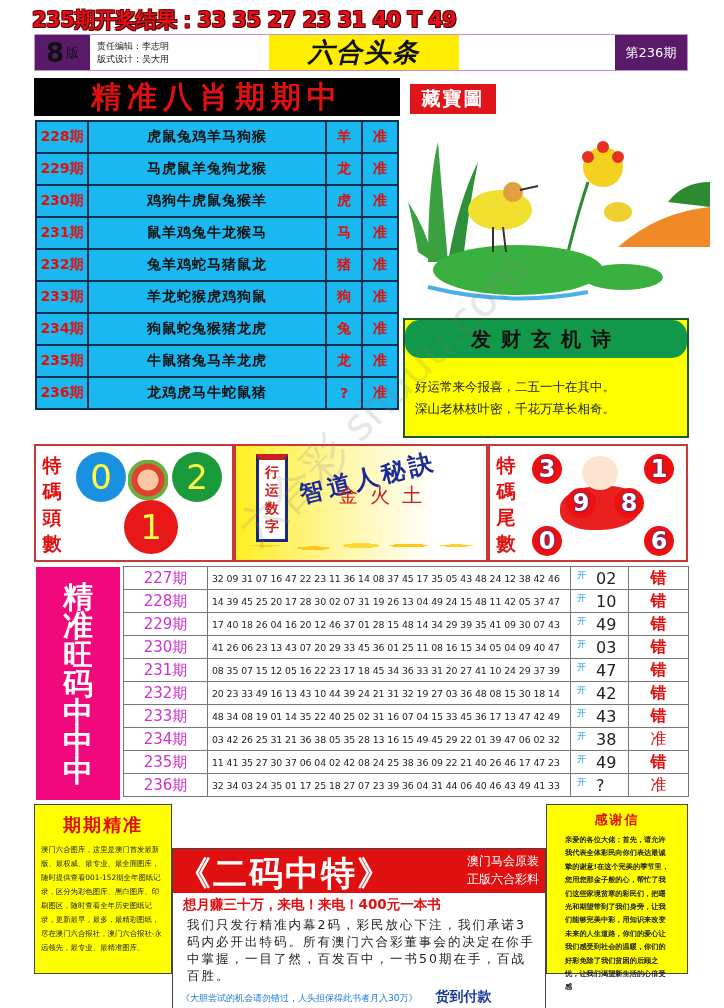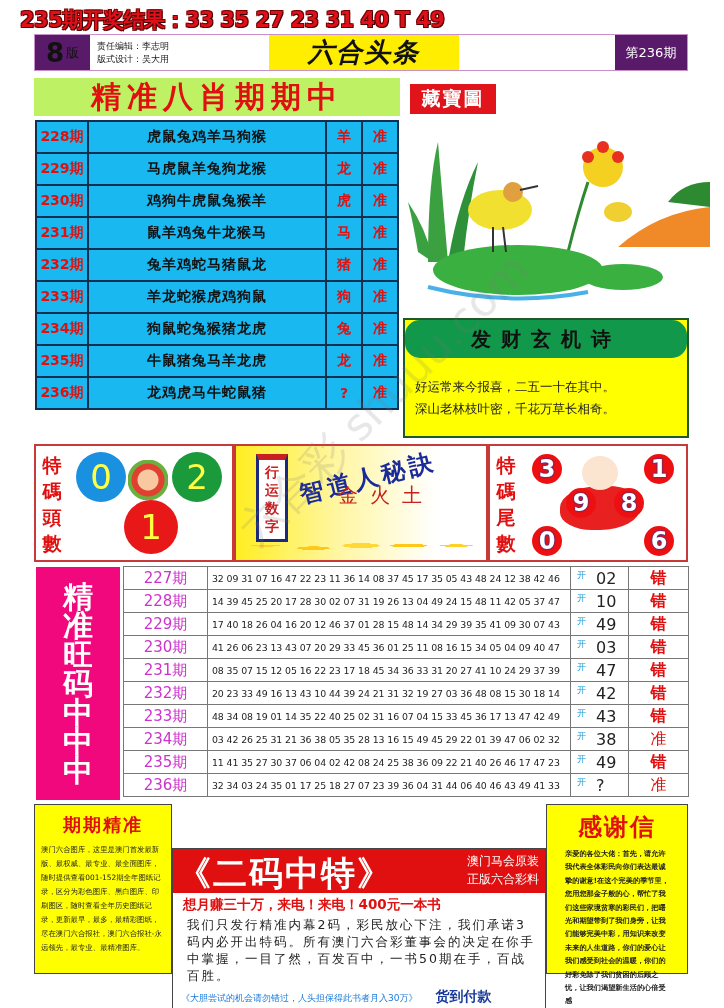--- a/index.html
+++ b/index.html
@@ -1,32 +1,32 @@
 <!DOCTYPE html>
 <html><head>
 <meta charset="utf-8">
 <style>
   * { box-sizing: border-box; margin: 0; padding: 0; }
   body { width: 724px; height: 1008px; background: #ffffff; font-family: "DejaVu Sans", sans-serif; position: relative; overflow: hidden; }
   .abs { position: absolute; }
 
   
-  .top-result { left: 20px; top: 6px; font-size: 21px; font-weight: bold; color: #e0101a; letter-spacing: -0.5px;
+  .top-result { left: 32px; top: 6px; font-size: 21px; font-weight: bold; color: #e0101a; letter-spacing: -0.5px;
     text-shadow: 1px 1px 0 #3a0000, -1px -1px 0 #7a0000, 1px -1px 0 #7a0000, -1px 1px 0 #7a0000; white-space: nowrap; }
 
   
   .header { left: 34px; top: 34px; width: 654px; height: 37px; border: 1px solid #c890c8; background: #fff; }
   .ver { left: 0; top: 0; width: 55px; height: 35px; background: #5a1a6a; color: #111; font-size: 26px; font-weight: bold; display:flex; align-items:center; justify-content:center; }
   .ver small { font-size: 13px; font-weight: normal; margin-left: 2px; }
   .editors { left: 62px; top: 5px; font-size: 9px; line-height: 13px; color: #222; }
   .masthead { left: 234px; top: 0; width: 190px; height: 35px; background: #ffee00; color: #111; font-family: "DejaVu Serif", serif; font-style: italic; font-weight: bold; font-size: 26px; display:flex; align-items:center; justify-content:center; letter-spacing: 2px; }
   .issue { right: 0; top: 0; width: 72px; height: 35px; background: #5a1a6a; color: #fff; font-size: 13px; display:flex; align-items:center; justify-content:center; }
 
   
-  .eight-title { left: 34px; top: 78px; width: 366px; height: 38px; background: #bef264; color: #e01010; font-size: 30px; font-weight: bold; display:flex; align-items:center; justify-content:center; letter-spacing: 6px; }
+  .eight-title { left: 34px; top: 78px; width: 366px; height: 38px; background: #000000; color: #e01010; font-size: 30px; font-weight: bold; display:flex; align-items:center; justify-content:center; letter-spacing: 6px; }
   .eight-table { left: 35px; top: 120px; width: 364px; border-collapse: collapse; background: #1ab8f0; }
   .eight-table td, .eight-table th { border: 2px solid #0f3050; height: 32px; text-align: center; }
   .eight-table th { font-size: 13px; font-weight: bold; color: #ffff44; height: 30px; }
   .eight-table th.wide { font-size: 15px; letter-spacing: 4px; }
   .eight-table td.period { color: #e01010; font-weight: bold; font-size: 14px; width: 52px; }
   .eight-table td.animals { color: #111; font-weight: bold; font-size: 14px; letter-spacing: 1px; }
   .eight-table td.open { color: #e01010; font-weight: bold; font-size: 14px; width: 36px; }
   .eight-table td.res { color: #e01010; font-weight: bold; font-size: 14px; width: 36px; }
 
   
@@ -67,21 +67,21 @@
   .precise-body { padding: 6px 6px 0 6px; font-size: 7.4px; line-height: 14px; color: #222; }
   .ad-box { left: 172px; top: 804px; width: 374px; height: 170px; border: 1px solid #444; background: #fff; margin-top: 44px; }
   .ad-head { height: 44px; background: #e01010; position: relative; }
   .ad-title { position:absolute; left: 4px; top: 2px; color: #fff; font-size: 34px; font-weight: bold; letter-spacing: 2px; white-space: nowrap; }
   .ad-side { position:absolute; right: 6px; top: 3px; color: #fff; font-size: 12px; line-height: 18px; text-align: left; }
   .ad-slogan { color: #e01010; font-size: 13.5px; font-weight: bold; padding: 3px 0 0 10px; white-space: nowrap; }
   .ad-text { color: #222; font-size: 12.5px; line-height: 17px; padding: 2px 10px 0 14px; letter-spacing: 2px; }
   .ad-foot { padding: 4px 0 0 8px; font-size: 9px; color: #1a7ad8; white-space: nowrap; }
   .ad-foot b { color: #1a3a9a; font-size: 14px; margin-left: 18px; }
   .thanks-box { left: 546px; top: 804px; width: 142px; height: 170px; border: 1px solid #444; background: #ffff00; }
-  .thanks-title { text-align:center; color: #e01010; font-size: 24px; font-weight: bold; margin-top: 6px; letter-spacing: 2px; }
+  .thanks-title { text-align:center; color: #e01010; font-size: 13px; font-weight: bold; margin-top: 6px; letter-spacing: 2px; }
   .thanks-body { padding: 4px 18px; font-size: 7.2px; line-height: 13.4px; color: #222; font-weight: bold; }
 
   .watermark { left: 190px; top: 370px; color: rgba(120,120,120,0.18); font-size: 44px; transform: rotate(-45deg); white-space: nowrap; pointer-events: none; }
 </style>
 </head>
 <body>
 
 <div class="abs top-result">235期开奖结果：33 35 27 23 31 40 T 49</div>
 
 <div class="abs header">

